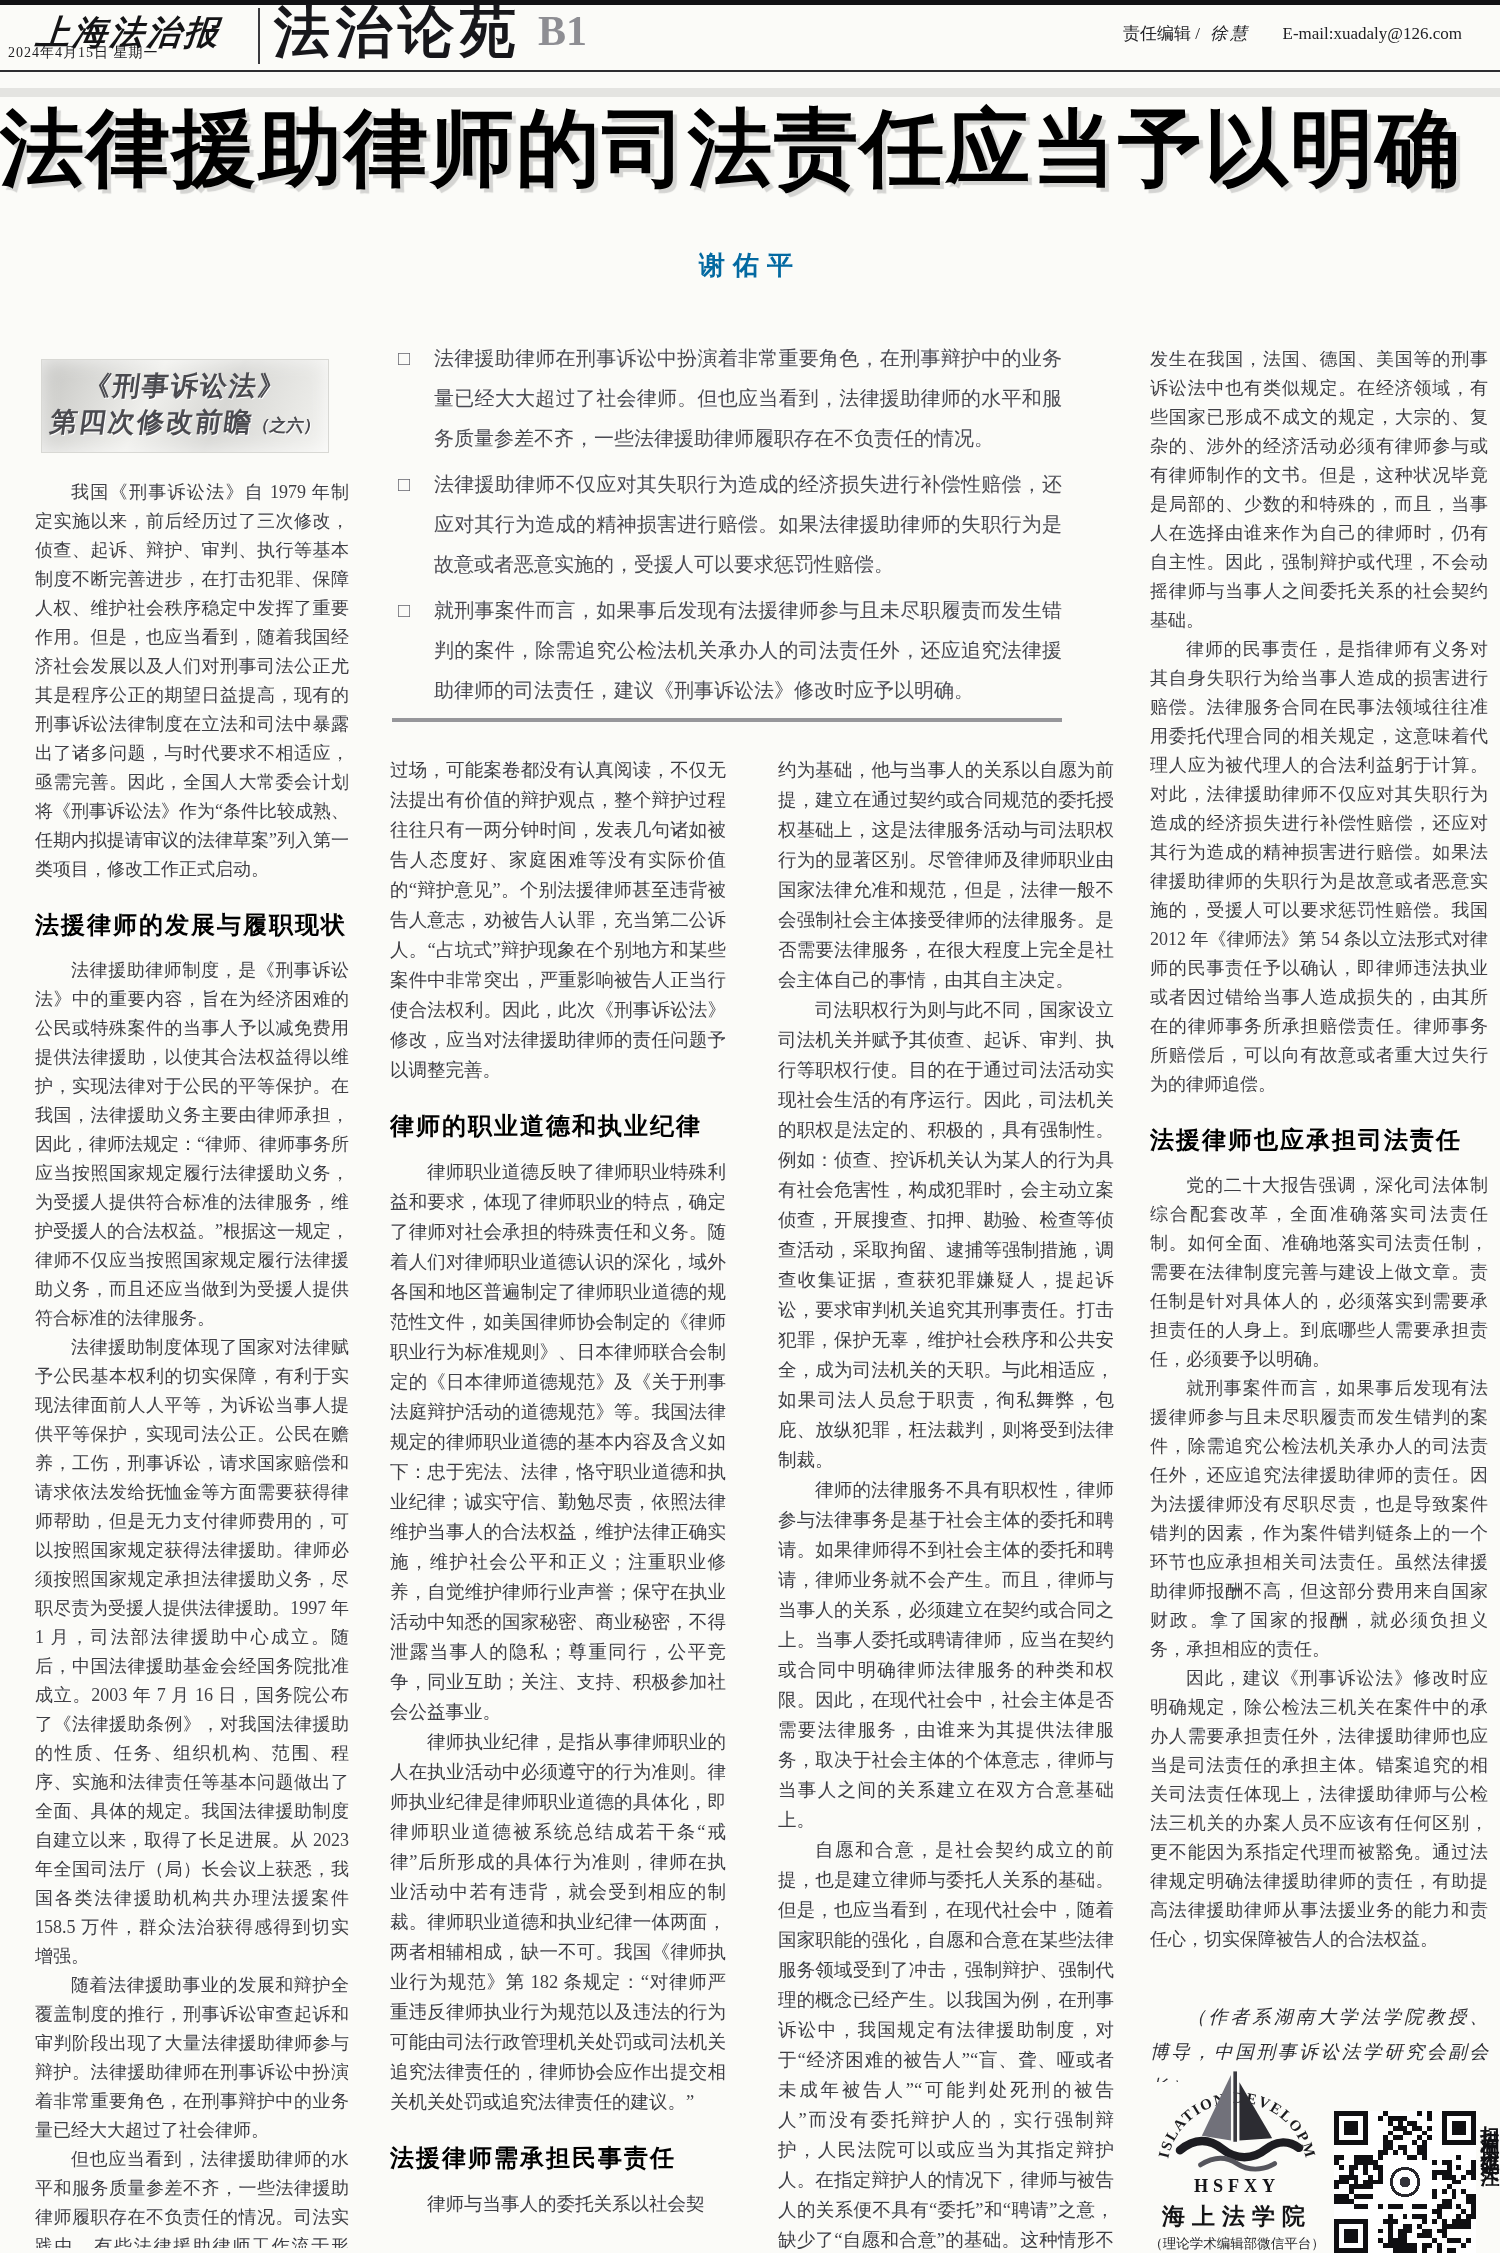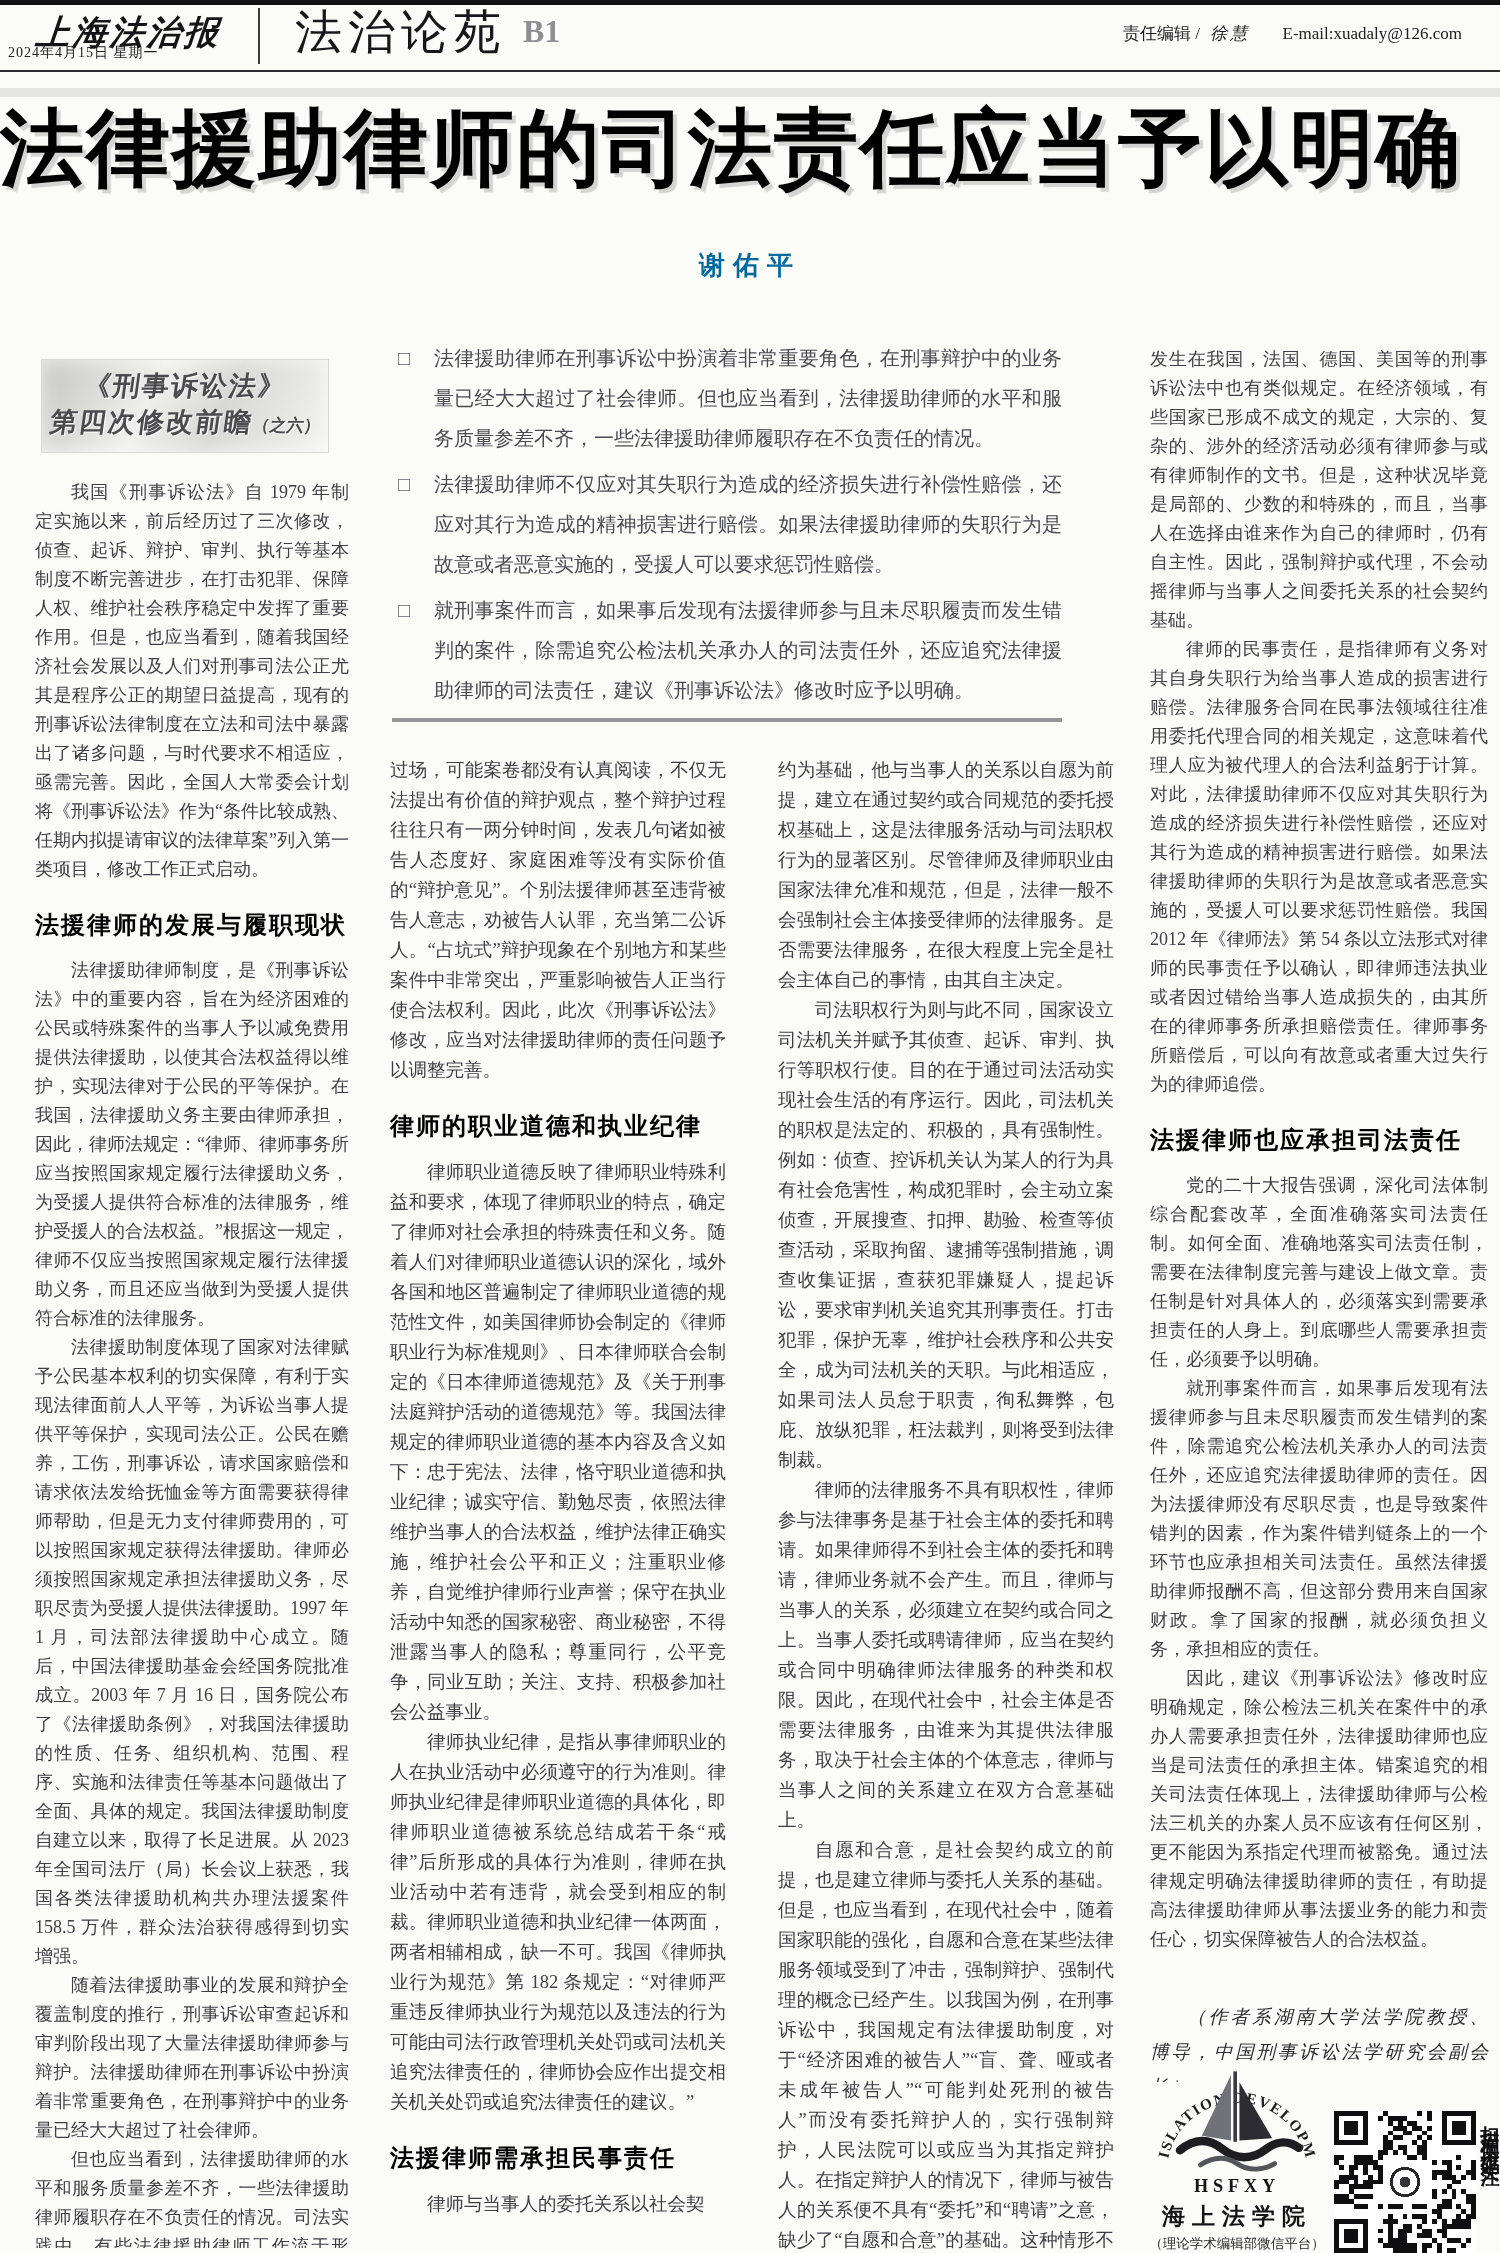--- a/index.html
+++ b/index.html
@@ -6,23 +6,23 @@
   .page { position:relative; width:1500px; height:2253px; margin:0 auto; background:#fbfbf8;
           overflow:hidden; font-family:"Liberation Serif","DejaVu Serif",serif; color:#3e3e44; }
 
   
   .topbar   { position:absolute; top:0; left:0; width:100%; height:5px; background:#121215; }
   .brand    { position:absolute; left:36px; top:10px; font-size:34px; font-weight:bold; font-style:italic;
               letter-spacing:3px; color:#141416; transform:skewX(-5deg); white-space:nowrap; }
   .date     { position:absolute; left:8px; top:44px; font-size:14px; color:#1c1c1f; letter-spacing:1px; white-space:nowrap; }
   .vdiv     { position:absolute; left:258px; top:8px; width:2px; height:56px; background:#3a3a3e; }
   .section-wrap  { position:absolute; left:274px; top:0px; display:flex; align-items:flex-start; gap:16px; }
-  .section-title { font-family:"Liberation Sans","DejaVu Sans",sans-serif; font-size:47px; font-weight:400;
-                   color:#17171b; letter-spacing:6px; line-height:64px; white-space:nowrap;margin-left:21px; }
-  .page-no  { font-size:32px; color:#8e8e93; font-weight:bold; line-height:62px; }
+  .section-title { font-family:"Liberation Sans","DejaVu Sans",sans-serif; font-size:56px; font-weight:700;
+                   color:#17171b; letter-spacing:6px; line-height:64px; white-space:nowrap; }
+  .page-no  { font-size:42px; color:#8e8e93; font-weight:bold; line-height:62px; }
   .editor   { position:absolute; right:38px; top:22px; font-size:17px; color:#202024; white-space:nowrap; }
   .editor .ed-name  { font-style:italic; letter-spacing:3px; margin-left:6px; margin-right:28px; }
   .head-rule { position:absolute; top:70px; left:0; width:100%; height:2px; background:#2e2e31; }
   .gray-band { position:absolute; top:88px; left:0; width:100%; height:9px; background:#e4e4e1; }
 
   
   .headline { position:absolute; top:92px; left:0; width:100%; margin:0; text-align:left;
               font-size:84px; font-weight:900; letter-spacing:2px; color:#000000; white-space:nowrap;
               text-shadow:4px 4px 1px rgba(40,40,40,.18); }
   .author   { position:absolute; top:248px; left:0; width:100%; text-align:center; font-size:26px;

